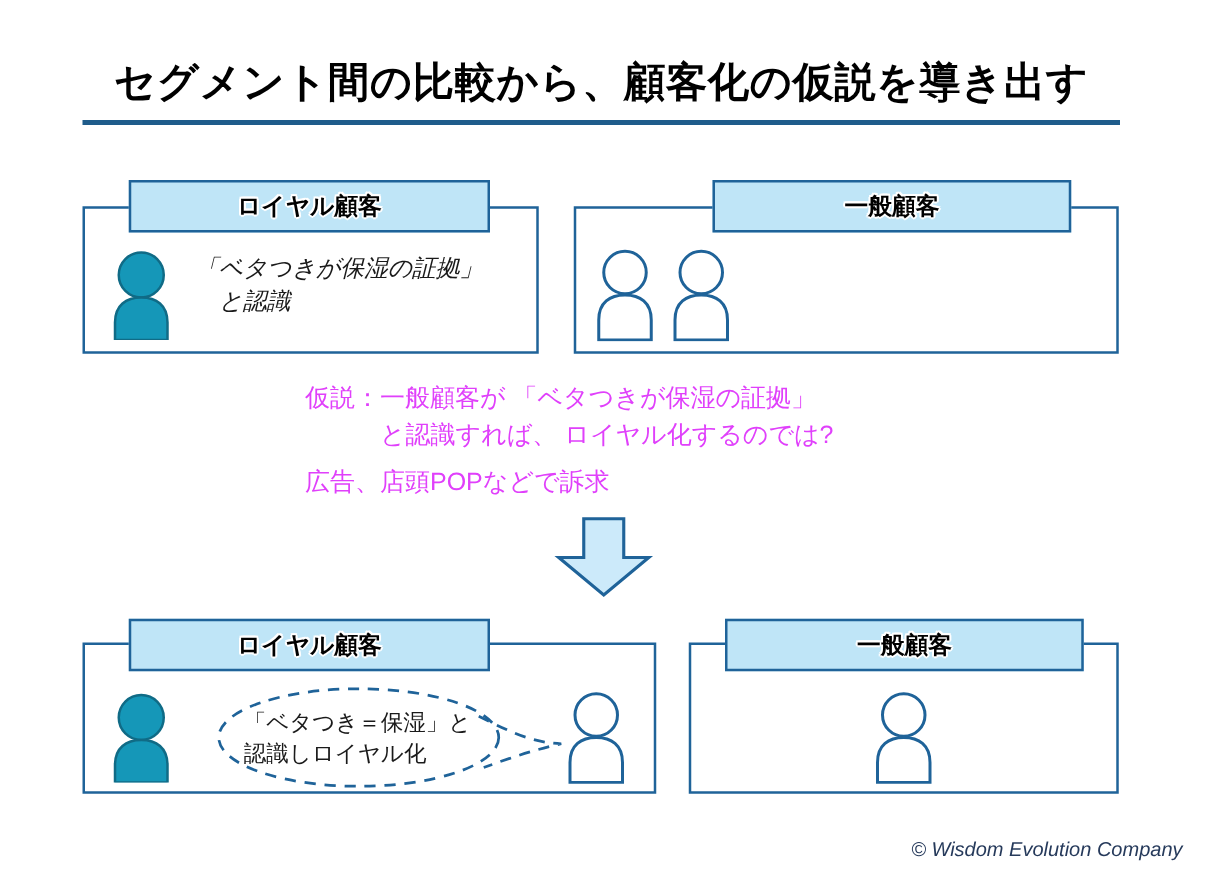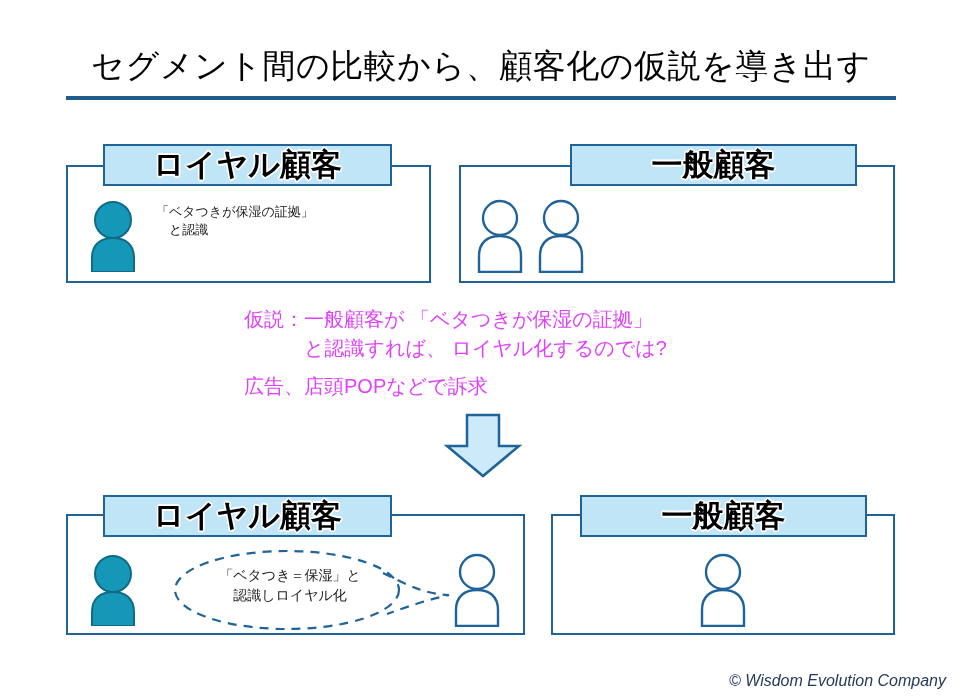--- a/index.html
+++ b/index.html
@@ -19,21 +19,21 @@
   }
 
   
   .title {
     position: absolute;
     left: 66px;
     top: 46px;
     width: 830px;
     text-align: center;
     font-size: 33px;
-    font-weight: normal;
+    font-weight: bold;
     color: #000000;
     letter-spacing: 0.5px;
     line-height: 1.2;
     white-space: nowrap;
   }
   .title-rule {
     position: absolute;
     left: 66px;
     top: 96px;
     width: 830px;
@@ -51,37 +51,38 @@
   .seg-tab {
     position: absolute;
     background: #bfe5f7;
     border: 2px solid #1f6399;
     box-sizing: border-box;
     display: flex;
     align-items: center;
     justify-content: center;
   }
   .seg-tab-label {
-    font-size: 31px;
+    font-size: 19px;
     font-weight: bold;
     color: #000000;
     text-shadow:
        1.6px 0 0 #ffffff, -1.6px 0 0 #ffffff,
        0 1.6px 0 #ffffff, 0 -1.6px 0 #ffffff,
        1.2px 1.2px 0 #ffffff, -1.2px 1.2px 0 #ffffff,
        1.2px -1.2px 0 #ffffff, -1.2px -1.2px 0 #ffffff;
     white-space: nowrap;
   }
 
   .seg-body-text {
     position: absolute;
-    font-size: 13px;
+    font-size: 19px;
     color: #1a1a1a;
     line-height: 1.35;
     white-space: pre-line;
+    font-style: italic;
   }
 
   
   .person {
     position: absolute;
   }
 
   
   .hypo {
     position: absolute;
@@ -98,22 +99,22 @@
 
   
   .bubble-wrap {
     position: absolute;
   }
   .bubble-text {
     position: absolute;
     left: 30px;
     top: 18px;
     width: 190px;
-    text-align: center;
-    font-size: 14px;
+    text-align: left;
+    font-size: 18px;
     color: #1a1a1a;
     line-height: 1.4;
     white-space: pre-line;
   }
 
   
   .footer {
     position: absolute;
     right: 22px;
     bottom: 10px;

